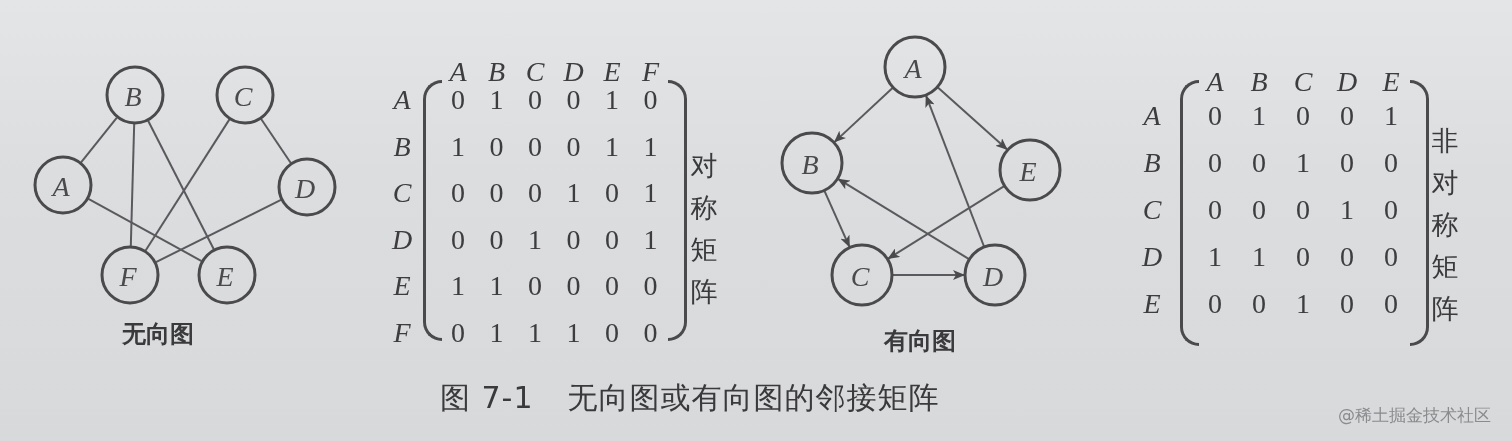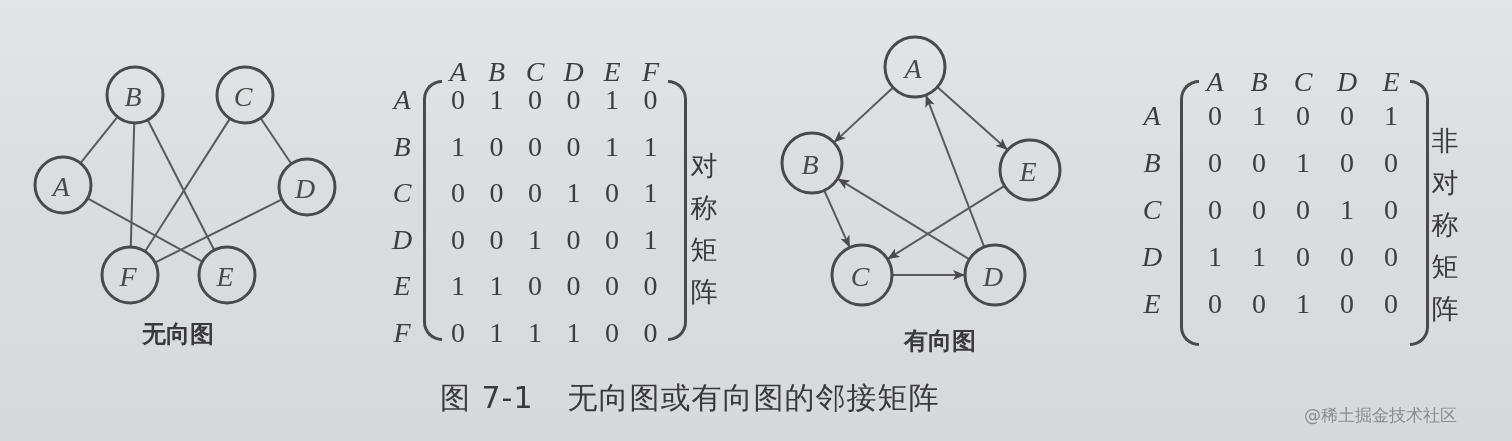--- a/index.html
+++ b/index.html
@@ -7,21 +7,21 @@
     width: 1512px; height: 441px; overflow: hidden;
     background: linear-gradient(180deg, #e4e5e7 0%, #dcdddf 40%, #d8d9db 100%);
     font-family: "Liberation Serif", "DejaVu Serif", serif;
     color: #3a3a3c;
     position: relative;
   }
   svg.graph { position: absolute; left: 0; top: 0; overflow: visible; }
   .node circle { fill: none; stroke: #4a4a4d; stroke-width: 3; }
   .node text { font-family: "Liberation Serif", serif; font-style: italic; font-size: 28px; fill: #4a4a4d; text-anchor: middle; dominant-baseline: central; }
   .edge { stroke: #5a5a5e; stroke-width: 2; fill: none; }
-  .graph-label { font-family: "DejaVu Sans", sans-serif; font-weight: bold; font-size: 24px; color: #3a3a3c; position: absolute; margin-left: 20px; }
+  .graph-label { font-family: "DejaVu Sans", sans-serif; font-weight: bold; font-size: 24px; color: #3a3a3c; position: absolute; }
   .matrix { position: absolute; }
   .mat-cell { position: absolute; font-size: 28px; color: #3d3d40; text-align: center; width: 30px; }
   .mat-head { position: absolute; font-size: 28px; font-style: italic; color: #3d3d40; text-align: center; width: 30px; }
   .bracket { position: absolute; border: 3px solid #4a4a4d; }
   .bracket.left { border-right: none; border-radius: 22px 0 0 22px; }
   .bracket.right { border-left: none; border-radius: 0 22px 22px 0; }
   .vert-label { position: absolute; font-family: "DejaVu Sans", sans-serif; font-size: 27px; line-height: 42px; color: #3a3a3c; width: 32px; text-align: center; }
   .caption { position: absolute; font-family: "DejaVu Sans", sans-serif; font-size: 30px; color: #3a3a3c; letter-spacing: 1px; }
   .caption .num { margin-right: 34px; }
   .watermark { position: absolute; font-family: "DejaVu Sans", sans-serif; font-size: 17px; color: #8a8b8e; }
@@ -192,13 +192,13 @@
     <div class="mat-cell" style="left: 1376px; top: 288px;">0</div>
     <div class="bracket left" style="left: 1180px; top: 80px; width: 16px; height: 260px;"></div>
     <div class="bracket right" style="left: 1410px; top: 80px; width: 16px; height: 260px;"></div>
     <div class="vert-label" style="left: 1429px; top: 120px;">非<br>对<br>称<br>矩<br>阵</div>
   </div>
 
 <div class="caption" style="left:440px; top:378px;">
   <span class="num">图 7-1</span><span>无向图或有向图的邻接矩阵</span>
 </div>
 
-<div class="watermark" style="left:1304px; top:404px;">@稀土掘金技术社区</div>
+<div class="watermark" style="left:1338px; top:404px;">@稀土掘金技术社区</div>
 
 </body></html>

